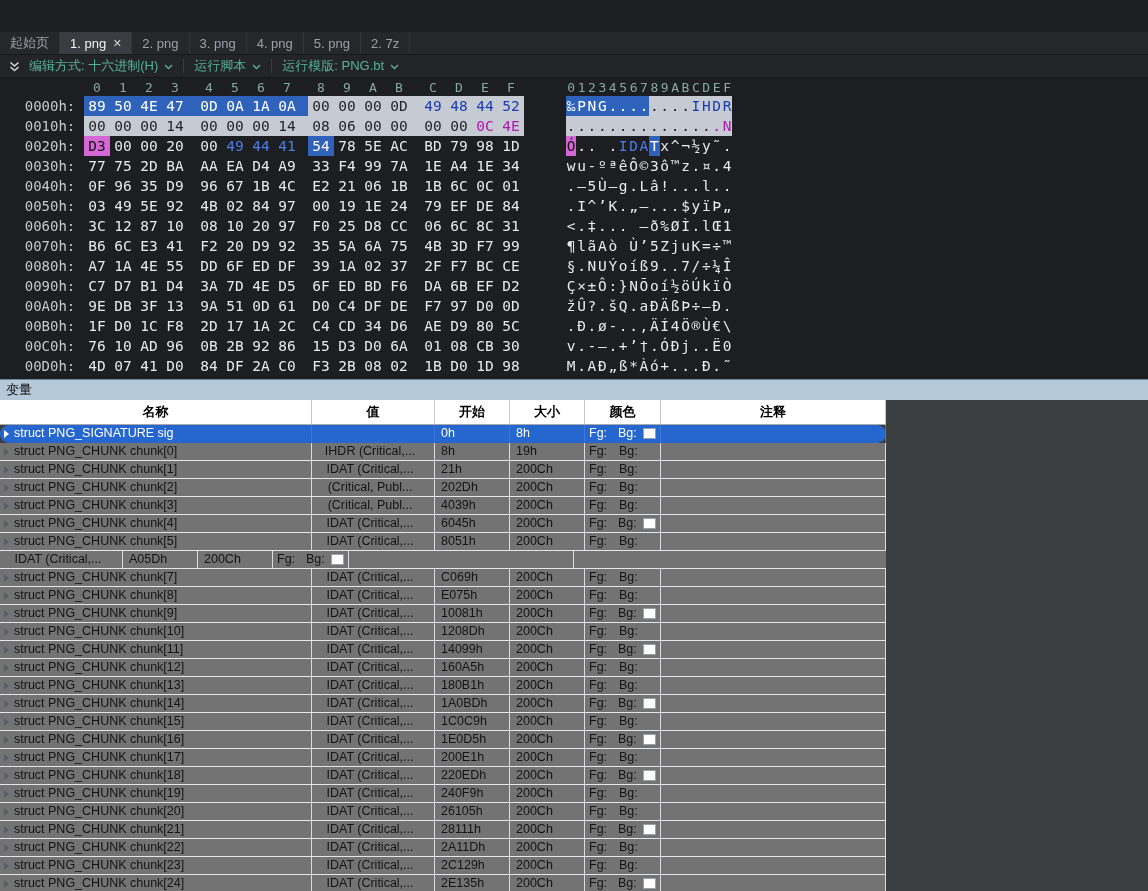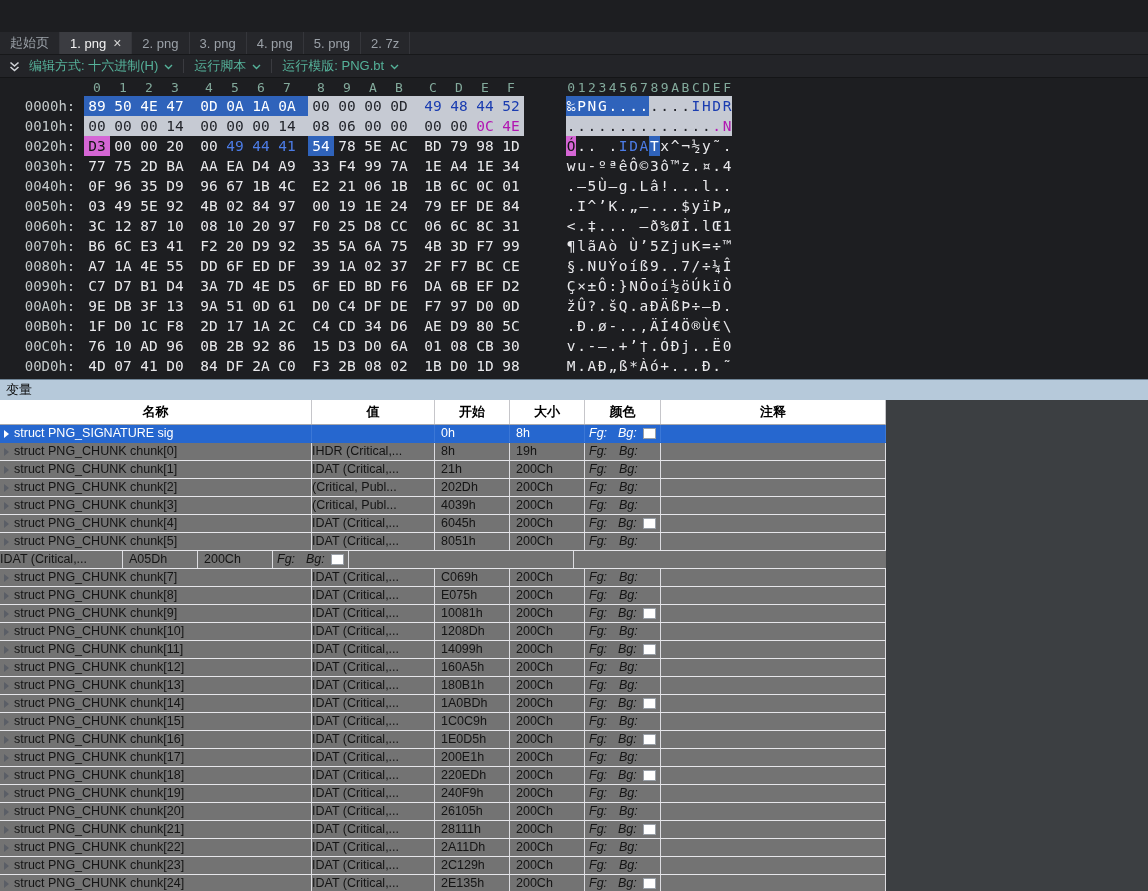--- a/index.html
+++ b/index.html
@@ -43,28 +43,28 @@
 
   
   .varstitle { height:20px; line-height:20px; background:#b6c9da; color:#0a0a0a;
     font-size:13px; padding-left:6px; border-top:1px solid #6f8496; }
   .vartable { height:526px; background:#3c3f42; overflow:hidden; }
   .vthead { display:flex; width:886px; height:24px; line-height:24px; background:#ffffff;
     font-size:13px; font-weight:bold; color:#000; border-bottom:1px solid #a8a8ac; }
   .vth { text-align:center; border-right:1px solid #c6c6ca; box-sizing:border-box; overflow:hidden; }
   .vrow { display:flex; width:886px; height:17px; line-height:17px; background:#737373;
     font-size:12.5px; color:#141414; border-bottom:1px solid #e6e6ea; }
-  .vrow.selected { background:#2667cf; color:#ffffff; border-bottom-color:#2667cf; }
+  .vrow.selected { background:#2667cf; color:#ffffff; border-bottom-color:#2667cf;border-radius:9px; }
   .vc { box-sizing:border-box; border-right:1px solid #dcdce0; overflow:hidden; white-space:nowrap; }
   .selected .vc, .partial .vc { border-right-color:#3b77d6; }
   .vc.name { width:312px; padding-left:4px; display:flex; align-items:center; gap:5px; }
-  .vc.value { width:123px; text-align:left; padding-right:6px; }
+  .vc.value { width:123px; text-align:center; padding-right:6px; }
   .vc.start { width:75px; padding-left:6px; }
   .vc.size  { width:75px; padding-left:6px; }
-  .vc.color { width:76px; display:flex; align-items:center; padding:0 4px;font-style:italic; }
+  .vc.color { width:76px; display:flex; align-items:center; padding:0 4px; }
   .vc.comment { width:225px; }
   .vth.name{width:312px}.vth.value{width:123px}.vth.start{width:75px}
   .vth.size{width:75px}.vth.color{width:76px}.vth.comment{width:225px}
   .tri { width:0; height:0; border-left:5px solid #5a5e66; border-top:4px solid transparent;
     border-bottom:4px solid transparent; flex:0 0 auto; }
   .selected .tri, .partial .tri { border-left-color:#ffffff; }
   .fg { width:30px; } .bg { width:26px; }
   .swatch { width:13px; height:11px; background:#ffffff; border:1px solid #9aa0a8;
     box-sizing:border-box; flex:0 0 auto; }
 </style>

